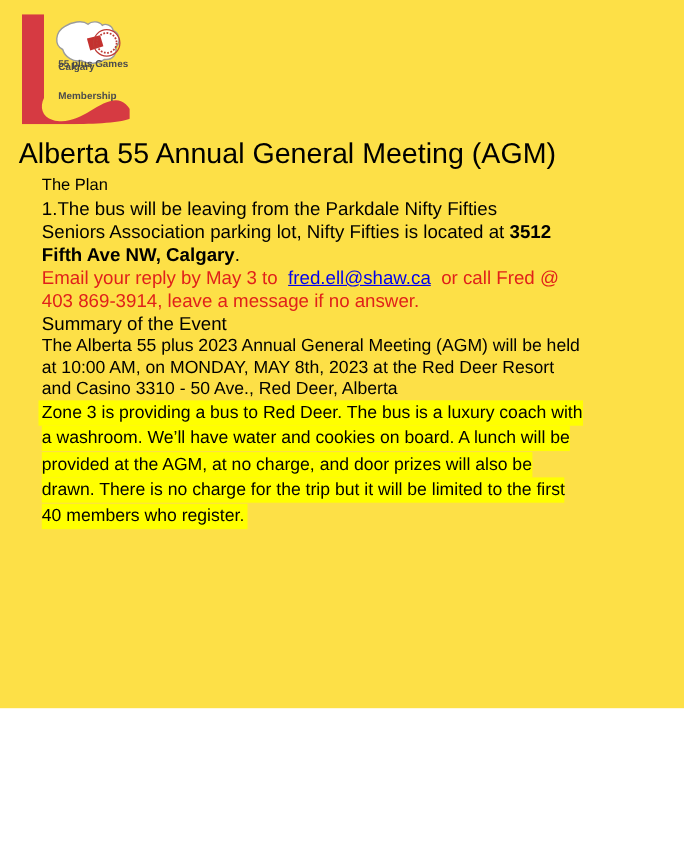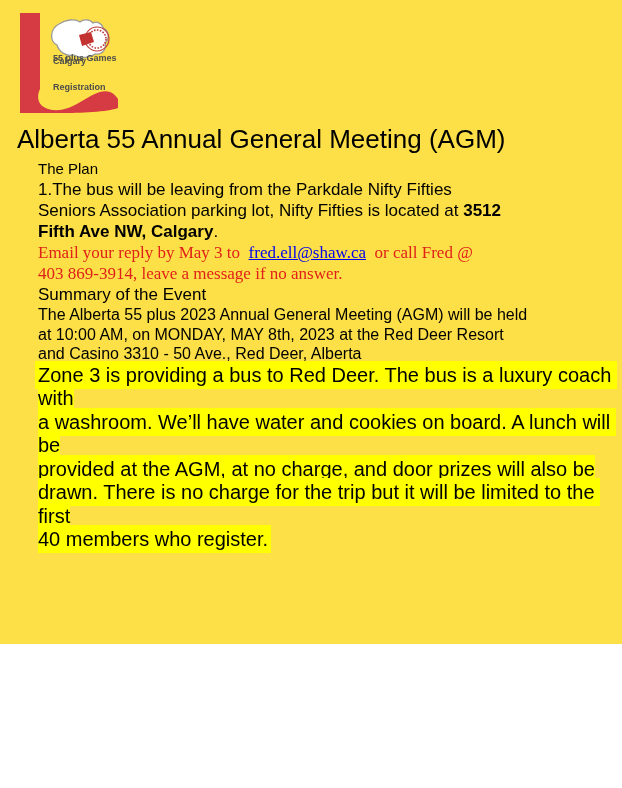--- a/index.html
+++ b/index.html
@@ -47,31 +47,31 @@
   
   .content { margin: 0 10px 0 38px; }
   .content p { margin: 0; white-space: pre-wrap; }
 
   .plan-heading { margin-top: 22px; font-size: 15px; line-height: 21px; font-weight: normal; }
   .body17 { font-size: 17px; line-height: 21px; }
   .p1 { margin-top: 14px; }
   .p2 { margin-top: 16px; }
   .p3 { margin-top: 16px; }
 
-  .red { color: var(--alert-red); font-size: 17px; line-height: 21px; font-family: Liberation Serif, serif; }
+  .red { color: var(--alert-red); font-size: 17px; line-height: 21px; }
   .r1 { margin-top: 19px; }
   .r2 { margin-top: 16px; }
   a.email { color: var(--link-blue); text-decoration: underline; cursor: pointer; }
 
   .sum-heading { margin-top: 12px; font-size: 17px; line-height: 21px; font-weight: normal; }
   .body16 { font-size: 16px; line-height: 19.5px; }
   .s1 { margin-top: 14px; }
   .s2 { margin-top: 14px; }
 
-  .hl-para { margin-top: 11px; font-size: 20px; line-height: 23.5px; }
+  .hl-para { margin-top: 11px; font-size: 16px; line-height: 23.5px; }
   .hl { background: var(--highlight-yellow); padding: 3px 3px; margin: 0 -3px; }
 </style>
 </head>
 <body>
 
 <div class="page">
 
   <div class="logo">
     <svg width="98" height="100" viewBox="0 0 98 100">
 
@@ -79,21 +79,21 @@
 
       <path d="M37 32 C29 28 30 16 39 11 C45 7 55 5 60 9 C63 6 70 6 73 10 C76 8 82 10 83 15 C89 17 90 26 85 30 C87 36 82 42 75 41 C70 45 60 46 54 42 C47 44 39 39 37 32 Z" fill="#ffffff" stroke="#9b9b9b" stroke-width="1.3"></path>
 
       <path d="M59 22 L71 19 L74 29 L62 33 Z" fill="#c4312f"></path>
 
       <circle cx="77" cy="26" r="12" fill="none" stroke="#bf3b36" stroke-width="1.1"></circle>
       <circle cx="77" cy="26" r="9" fill="none" stroke="#bf3b36" stroke-width="1.6" stroke-dasharray="1.6 1.4"></circle>
     </svg>
     <span class="logo-line l1">Calgary</span>
     <span class="logo-line l2">55 plus Games</span>
-    <span class="logo-line l3">Registration</span>
+    <span class="logo-line l3">Membership</span>
   </div>
 
   <h1 class="title"><br><span>Alberta 55 Annual General Meeting (AGM)</span></h1>
 
   <div class="content">
 
     <p class="plan-heading">The Plan</p>
 
     <p class="body17 p1"><span>1.The bus will be leaving from the Parkdale Nifty Fifties
 Seniors Association parking lot, Nifty Fifties is located at </span><b>3512

